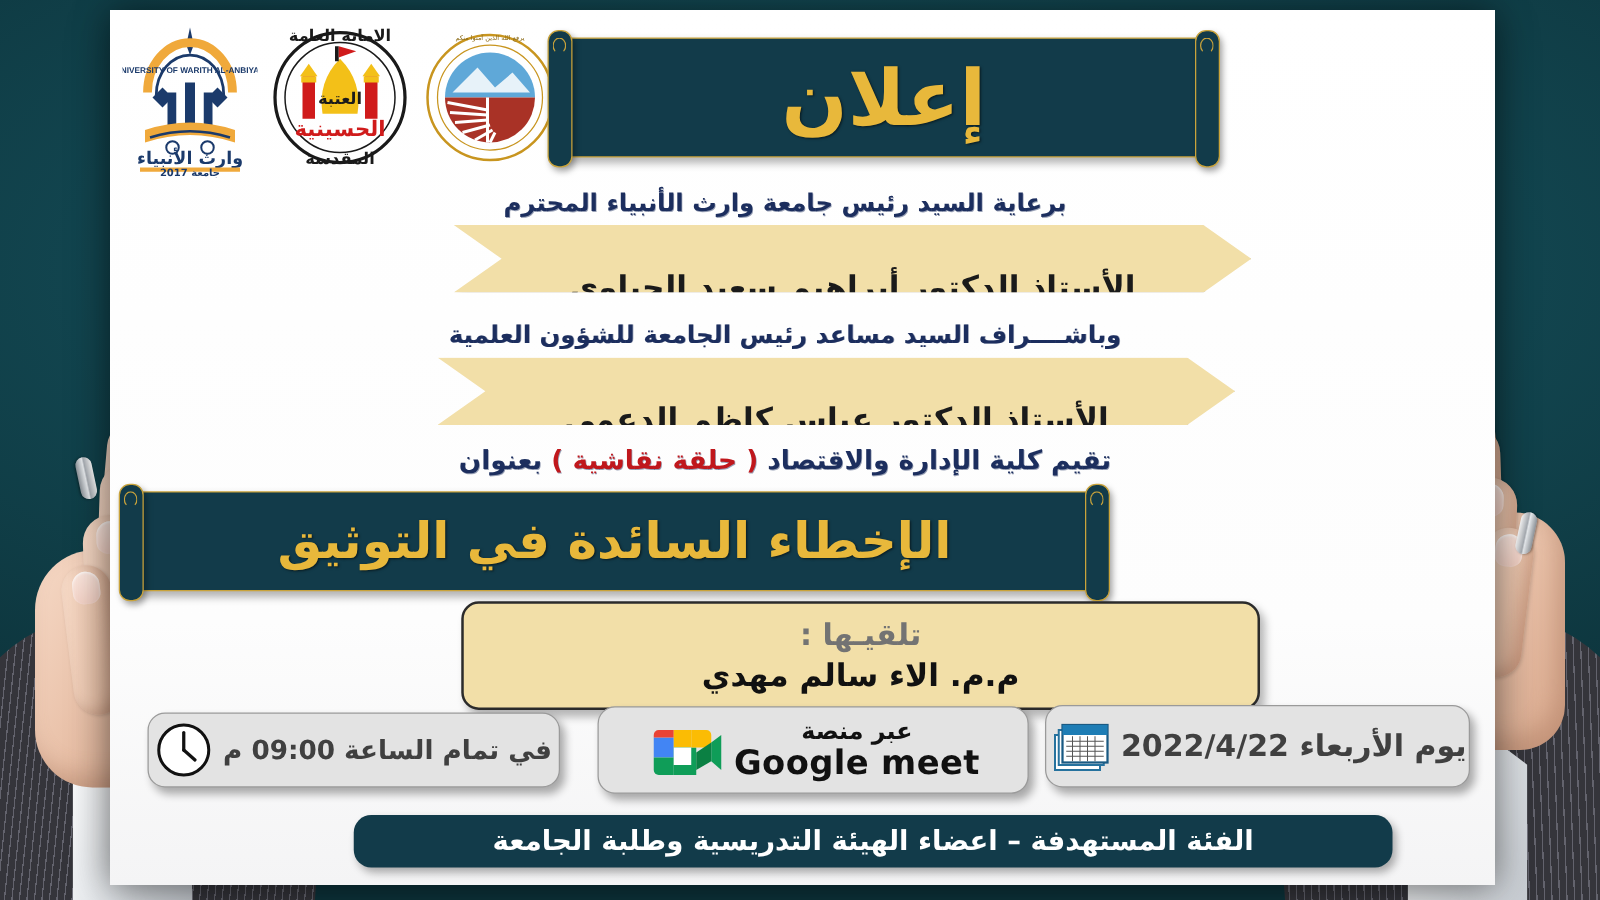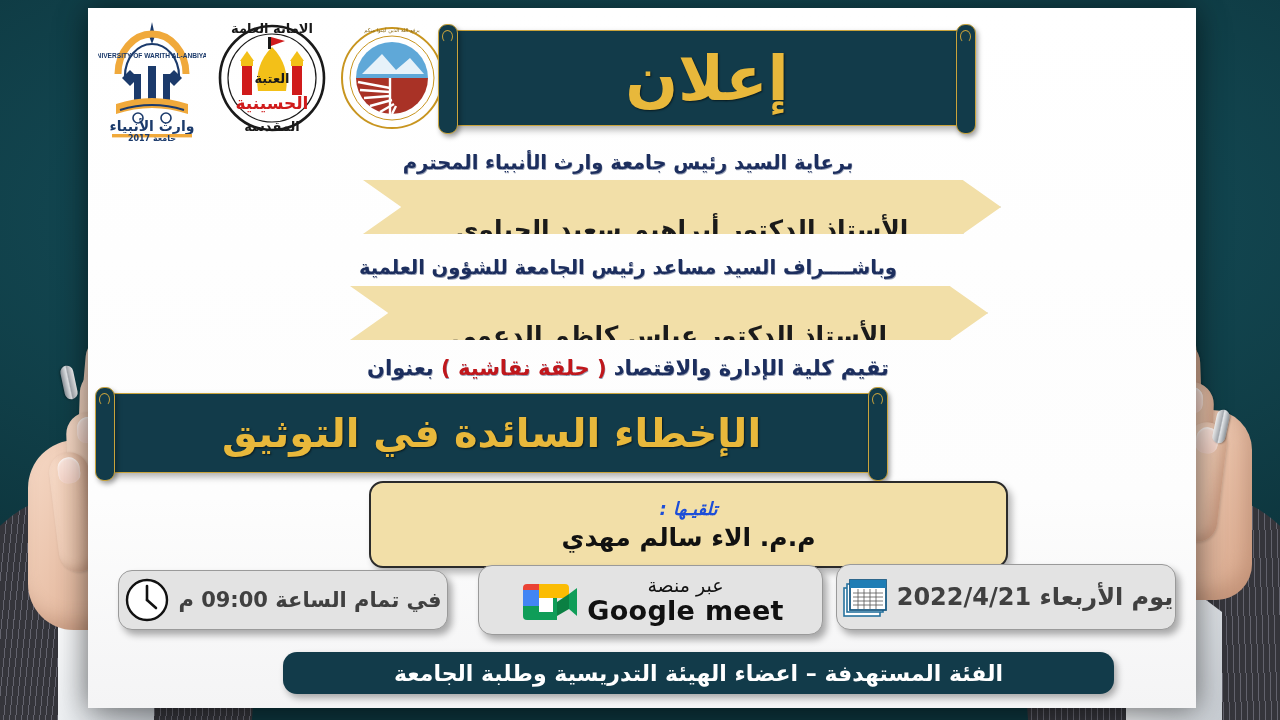--- a/index.html
+++ b/index.html
@@ -141,36 +141,36 @@
     clip-path:polygon(0 0,94% 0,100% 50%,94% 100%,0 100%,6% 50%);}
 
   
   #speaker-box{
     position:absolute;left:281px;top:473px;width:635px;height:83px;
     background:#F2DFA8;border:2px solid #2b2b2b;border-radius:14px;
     box-shadow:4px 5px 7px rgba(0,0,0,.28);
     display:flex;flex-direction:column;align-items:center;justify-content:center;
     gap:4px;
   }
-  #speaker-box .lbl{color:#1d4ed8;font-size:18px;font-weight:bold;font-style:italic;}
+  #speaker-box .lbl{color:#737373;font-size:24px;font-weight:bold;}
   #speaker-box .nm{color:#111;font-size:25px;font-weight:600;}
 
   
   .pill{
     position:absolute;height:60px;background:#E3E3E3;
     border:1.6px solid #9a9a9a;border-radius:14px;
     display:flex;align-items:center;justify-content:center;gap:8px;
     box-shadow:4px 5px 7px rgba(0,0,0,.32);padding:0 12px;box-sizing:border-box;
   }
   .pill .ptxt{color:#404040;font-size:21px;font-weight:bold;white-space:nowrap;}
   #pill-time{left:30px;top:562px;width:330px;}
   #pill-meet{left:390px;top:557px;width:345px;height:70px;}
   #pill-date{left:748px;top:556px;width:340px;height:66px;}
   #pill-meet .mtxt{display:flex;flex-direction:column;align-items:center;line-height:1.08;}
-  #pill-meet .m1{font-size:19px;font-weight:400;color:#111;}
+  #pill-meet .m1{font-size:19px;font-weight:700;color:#111;}
   #pill-meet .m2{font-size:27px;font-weight:bold;color:#111;letter-spacing:.3px;direction:ltr;}
   #pill-date .ptxt{font-size:24px;direction:rtl;}
 
   
   #footer-bar{
     position:absolute;left:195px;top:644px;width:831px;height:42px;
     background:#123B4A;border-radius:14px;
     display:flex;align-items:center;justify-content:center;
     box-shadow:3px 4px 7px rgba(0,0,0,.32);
     text-align:center;
@@ -355,21 +355,21 @@
         <path d="M22 8 L36 8 L36 22 L22 22 Z" fill="#FBBC04"></path>
         <path d="M22 22 L40 22 L40 44 L22 44 Z" fill="#0F9D58"></path>
         <path d="M36 8 L48 8 A4 4 0 0 1 52 12 L52 22 L36 22 Z" fill="#FBBC04"></path>
         <path d="M52 18 L60 12 L60 40 L52 33 Z" fill="#0F9D58"></path>
         <path d="M40 26 L52 18 L52 33 L40 40 Z" fill="#0B8043"></path>
         <rect x="22" y="22" width="14" height="14" fill="#ffffff"></rect>
       </svg>
     </div>
 
     <div class="pill" id="pill-date">
-      <span class="ptxt">يوم الأربعاء 2022/4/21</span>
+      <span class="ptxt">يوم الأربعاء 2022/4/22</span>
       <svg class="cal" viewBox="0 0 50 46">
         <rect x="5" y="14" width="36" height="28" fill="#fff" stroke="#26729E" stroke-width="1.6"></rect>
         <rect x="8" y="10" width="36" height="28" fill="#fff" stroke="#26729E" stroke-width="1.6"></rect>
         <rect x="11" y="6" width="36" height="30" fill="#fff" stroke="#1A5A83" stroke-width="1.8"></rect>
         <rect x="11" y="6" width="36" height="8" fill="#1E7DB5"></rect>
         <g stroke="#555" stroke-width=".8">
           <path d="M14 19 H44"></path>
             <path d="M14 23 H44"></path>
             <path d="M14 27 H44"></path>
             <path d="M14 31 H44"></path>

